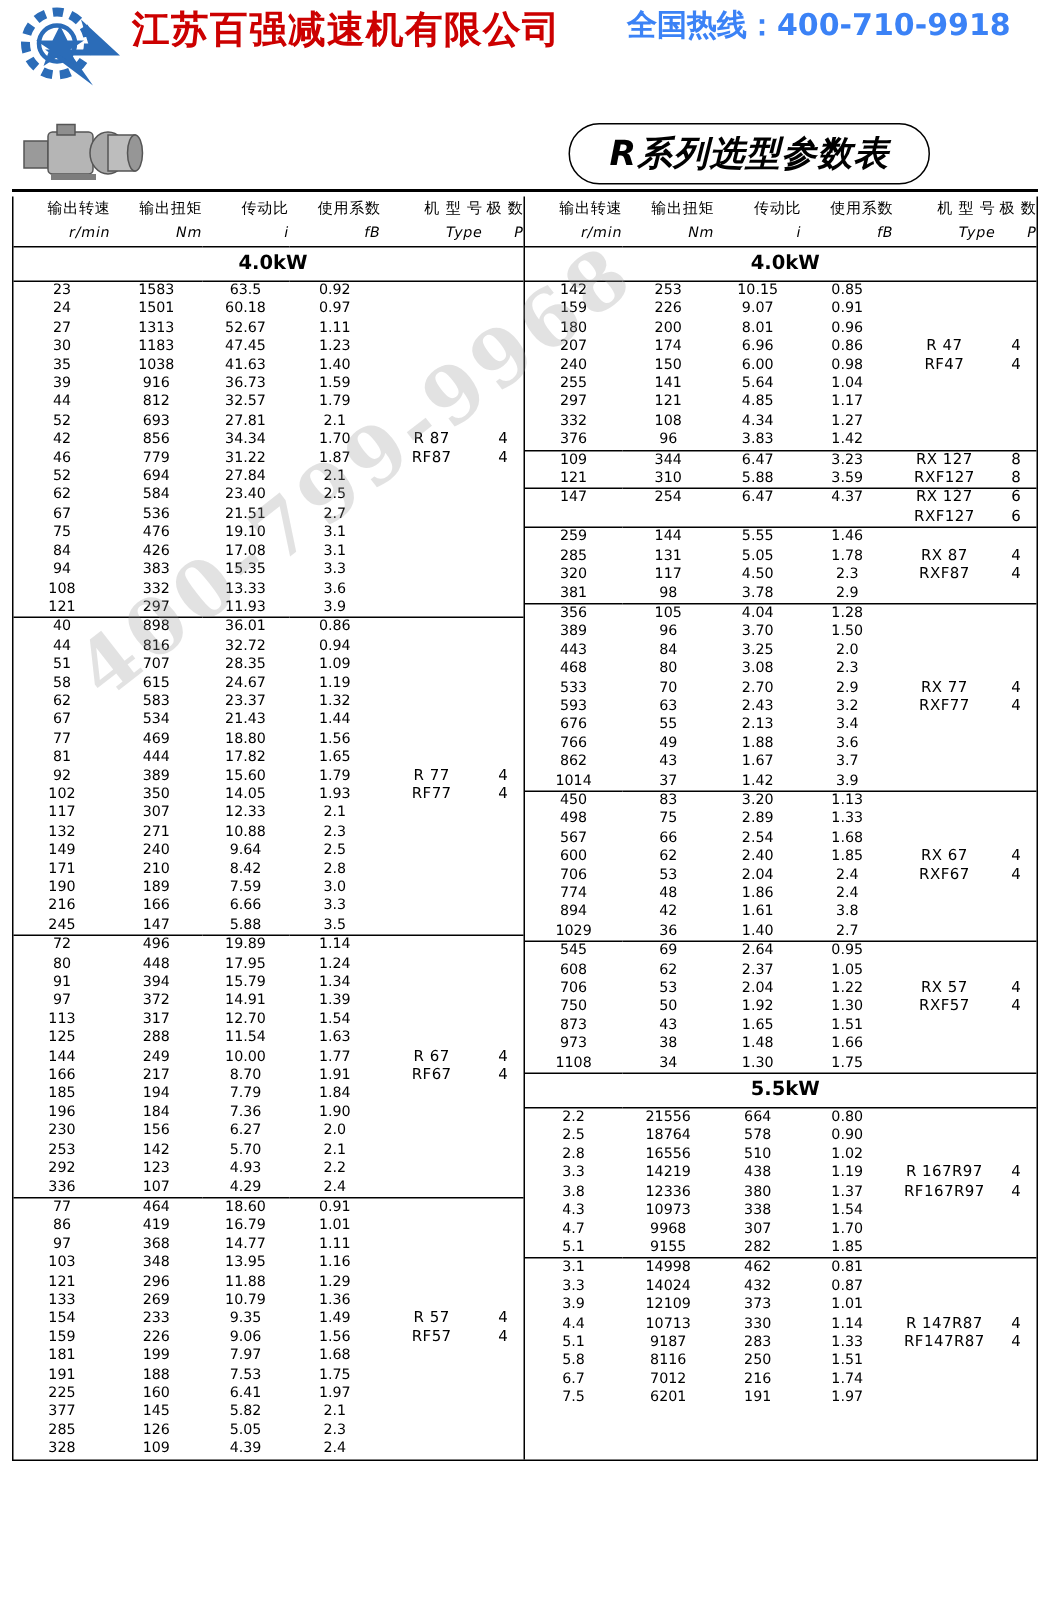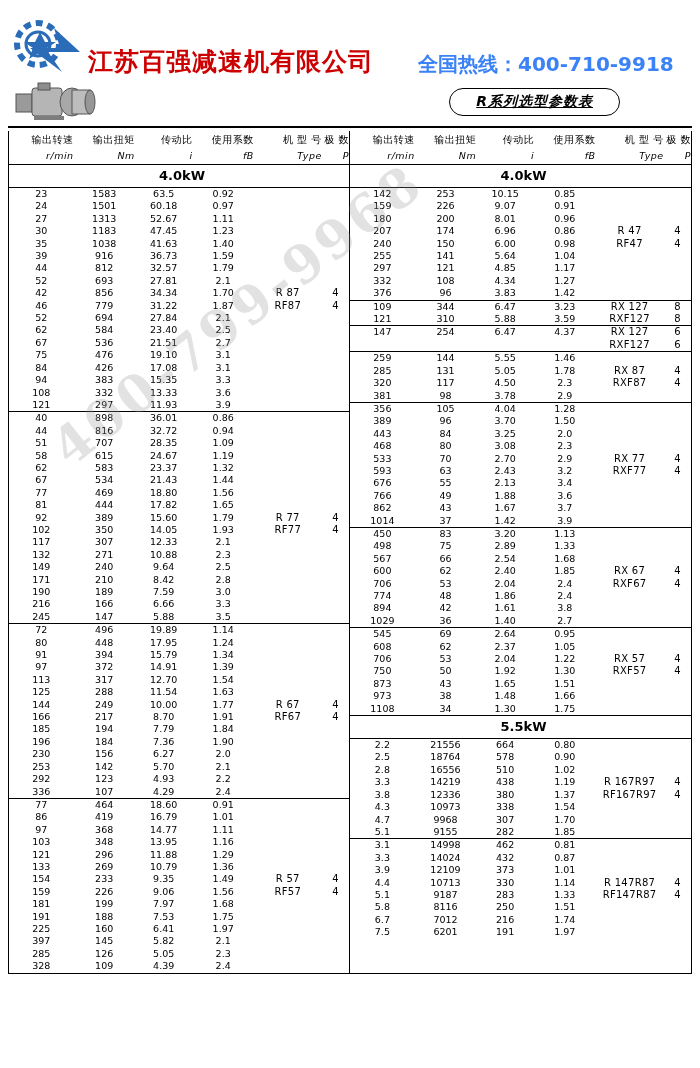--- a/index.html
+++ b/index.html
@@ -12,21 +12,21 @@
     color: #000;
     position: relative;
     overflow: hidden;
   }
   
   .header {
     position: relative;
     height: 78px;
     padding: 3px 10px 0 10px;
     display: flex;
-    align-items: flex-end;
+    align-items: flex-start;
   }
   .logo {
     width: 72px; height: 60px;
     position: relative;
     flex: 0 0 72px;
   }
   .logo svg { display:block; }
   .company {
     font-family: "DejaVu Sans", sans-serif;
     font-size: 25px;
@@ -57,25 +57,24 @@
     flex: 0 0 96px;
     position: relative;
   }
   .title-oval {
     margin-left: auto;
     margin-right: 70px;
     border: 1.5px solid #000;
     border-radius: 22px;
     padding: 4px 26px;
     font-family: "DejaVu Sans", sans-serif;
-    font-size: 14px;
+    font-size: 23px;
     font-weight: bold;
     font-style: italic;
     letter-spacing: 1px;
-    text-decoration: underline;
   }
   .rule {
     height: 2px;
     background: #000;
     margin: 0 8px;
   }
   
   .sheet {
     display: flex;
     margin: 0 8px;
@@ -702,21 +701,21 @@
           </tr>
           <tr>
             <td>225</td>
             <td>160</td>
             <td>6.41</td>
             <td>1.97</td>
             <td class="type"></td>
             <td class="poles"></td>
           </tr>
           <tr>
-            <td>397</td>
+            <td>377</td>
             <td>145</td>
             <td>5.82</td>
             <td>2.1</td>
             <td class="type"></td>
             <td class="poles"></td>
           </tr>
           <tr>
             <td>285</td>
             <td>126</td>
             <td>5.05</td>

